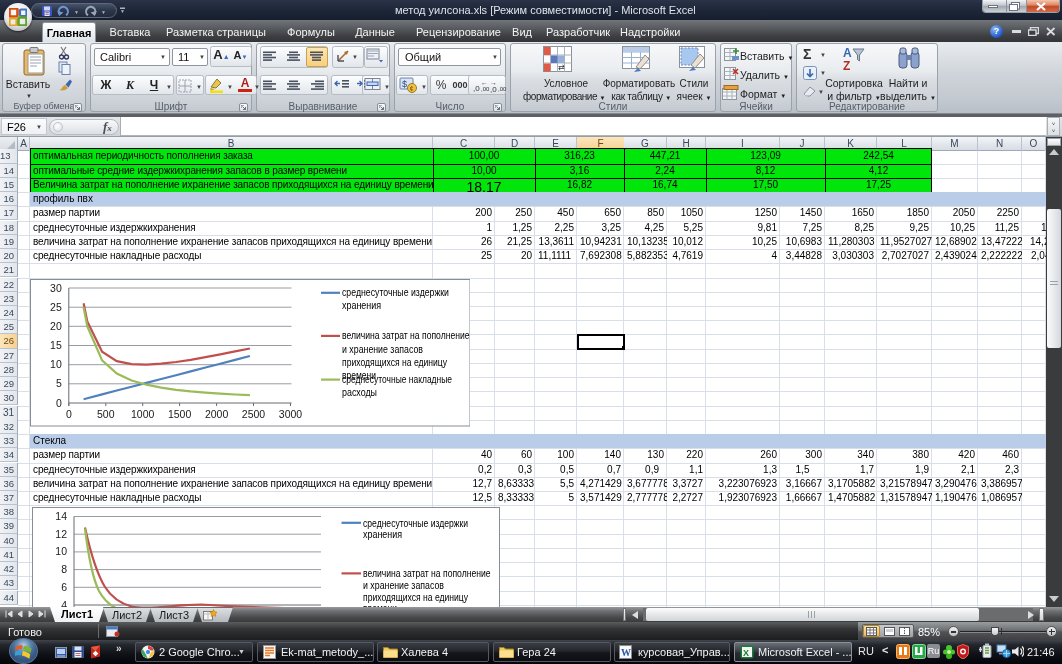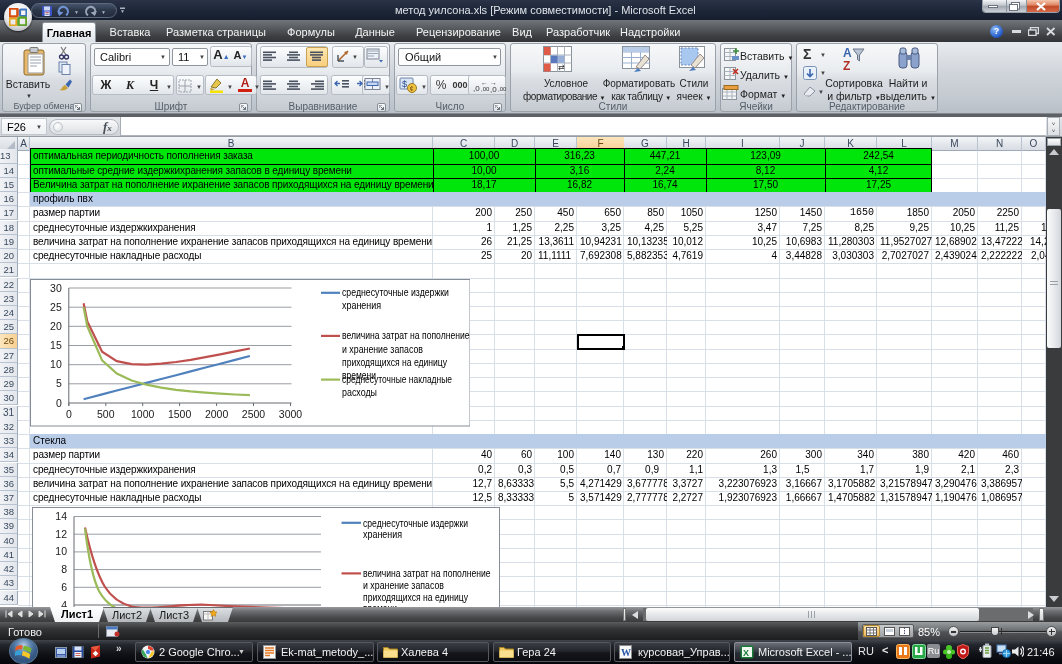--- a/index.html
+++ b/index.html
@@ -443,28 +443,28 @@
 <div class="a" style="left:706px;top:149.4px;width:1px;height:42.7px;background:#000"></div>
 <div class="a" style="left:825px;top:149.4px;width:1px;height:42.7px;background:#000"></div>
 <div class="a" style="left:30px;top:163.6px;width:902px;height:1px;background:#000"></div>
 <div class="a" style="left:30px;top:177.9px;width:902px;height:1px;background:#000"></div>
 <div class="a" style="left:30px;top:149.4px;width:403px;height:14.23px;font-size:10px;color:#000;text-align:left;padding:1px 3px 0 3px;white-space:nowrap;overflow:hidden;letter-spacing:-0.12px;">оптимальная периодичность пополнения заказа</div>
 <div class="a" style="left:433px;top:149.4px;width:102px;height:14.23px;font-size:10px;color:#000;text-align:center;padding-top:1px">100,00</div>
 <div class="a" style="left:535px;top:149.4px;width:89px;height:14.23px;font-size:10px;color:#000;text-align:center;padding-top:1px">316,23</div>
 <div class="a" style="left:624px;top:149.4px;width:82px;height:14.23px;font-size:10px;color:#000;text-align:center;padding-top:1px">447,21</div>
 <div class="a" style="left:706px;top:149.4px;width:119px;height:14.23px;font-size:10px;color:#000;text-align:center;padding-top:1px">123,09</div>
 <div class="a" style="left:825px;top:149.4px;width:107px;height:14.23px;font-size:10px;color:#000;text-align:center;padding-top:1px">242,54</div>
-<div class="a" style="left:30px;top:163.6px;width:403px;height:14.23px;font-size:10px;color:#000;text-align:left;padding:1px 3px 0 3px;white-space:nowrap;overflow:hidden;letter-spacing:-0.12px;">оптимальные средние издержкихранения запасов в единицу времени</div>
+<div class="a" style="left:30px;top:163.6px;width:403px;height:14.23px;font-size:10px;color:#000;text-align:left;padding:1px 3px 0 3px;white-space:nowrap;overflow:hidden;letter-spacing:-0.12px;">оптимальные средние издержкихранения запасов в размер времени</div>
 <div class="a" style="left:433px;top:163.6px;width:102px;height:14.23px;font-size:10px;color:#000;text-align:center;padding-top:1px">10,00</div>
 <div class="a" style="left:535px;top:163.6px;width:89px;height:14.23px;font-size:10px;color:#000;text-align:center;padding-top:1px">3,16</div>
 <div class="a" style="left:624px;top:163.6px;width:82px;height:14.23px;font-size:10px;color:#000;text-align:center;padding-top:1px">2,24</div>
 <div class="a" style="left:706px;top:163.6px;width:119px;height:14.23px;font-size:10px;color:#000;text-align:center;padding-top:1px">8,12</div>
 <div class="a" style="left:825px;top:163.6px;width:107px;height:14.23px;font-size:10px;color:#000;text-align:center;padding-top:1px">4,12</div>
 <div class="a" style="left:30px;top:177.9px;width:403px;height:14.23px;font-size:10px;color:#000;text-align:left;padding:1px 3px 0 3px;white-space:nowrap;overflow:hidden;letter-spacing:-0.12px;">Величина затрат на пополнение ихранение запасов приходящихся на единицу времени</div>
-<div class="a" style="left:433px;top:177.9px;width:102px;height:14.23px;font-size:10px;color:#000;text-align:center;padding-top:1px">18,17</div>
+<div class="a" style="left:433px;top:177.9px;width:102px;height:14.23px;font-size:14px;color:#000;text-align:center;padding-top:1px">18,17</div>
 <div class="a" style="left:535px;top:177.9px;width:89px;height:14.23px;font-size:10px;color:#000;text-align:center;padding-top:1px">16,82</div>
 <div class="a" style="left:624px;top:177.9px;width:82px;height:14.23px;font-size:10px;color:#000;text-align:center;padding-top:1px">16,74</div>
 <div class="a" style="left:706px;top:177.9px;width:119px;height:14.23px;font-size:10px;color:#000;text-align:center;padding-top:1px">17,50</div>
 <div class="a" style="left:825px;top:177.9px;width:107px;height:14.23px;font-size:10px;color:#000;text-align:center;padding-top:1px">17,25</div>
 <div class="a" style="left:30px;top:192.1px;width:1016px;height:14.23px;background:#b9cde9"></div>
 <div class="a" style="left:33px;top:193.1px;font-size:10px;color:#000">профиль пвх</div>
 <div class="a" style="left:30px;top:434.0px;width:1016px;height:14.23px;background:#b9cde9"></div>
 <div class="a" style="left:33px;top:435.0px;font-size:10px;color:#000">Стекла</div>
 <div class="a" style="left:30px;top:206.3px;width:403px;height:14.23px;font-size:10px;color:#000;text-align:left;padding:1px 3px 0 3px;white-space:nowrap;overflow:hidden;letter-spacing:-0.12px;">размер партии</div>
 <div class="a" style="left:30px;top:220.6px;width:403px;height:14.23px;font-size:10px;color:#000;text-align:left;padding:1px 3px 0 3px;white-space:nowrap;overflow:hidden;letter-spacing:-0.12px;">среднесуточные издержкихранения</div>
@@ -475,31 +475,31 @@
 <div class="a" style="left:30px;top:476.7px;width:403px;height:14.23px;font-size:10px;color:#000;text-align:left;padding:1px 3px 0 3px;white-space:nowrap;overflow:hidden;letter-spacing:-0.12px;">величина затрат на пополнение ихранение запасов приходящихся на единицу времени</div>
 <div class="a" style="left:30px;top:490.9px;width:403px;height:14.23px;font-size:10px;color:#000;text-align:left;padding:1px 3px 0 3px;white-space:nowrap;overflow:hidden;letter-spacing:-0.12px;">среднесуточные накладные расходы</div>
 <div class="a" style="left:433px;top:206.3px;width:62px;height:29px;font-size:10px;color:#000;text-align:right;padding:1px 3px 0 3px;white-space:nowrap;overflow:hidden;">200</div>
 <div class="a" style="left:495px;top:206.3px;width:40px;height:14.23px;font-size:10px;color:#000;text-align:right;padding:1px 3px 0 3px;white-space:nowrap;overflow:hidden;">250</div>
 <div class="a" style="left:535px;top:206.3px;width:42px;height:14.23px;font-size:10px;color:#000;text-align:right;padding:1px 3px 0 3px;white-space:nowrap;overflow:hidden;">450</div>
 <div class="a" style="left:577px;top:206.3px;width:47px;height:14.23px;font-size:10px;color:#000;text-align:right;padding:1px 3px 0 3px;white-space:nowrap;overflow:hidden;">650</div>
 <div class="a" style="left:624px;top:206.3px;width:43px;height:14.23px;font-size:10px;color:#000;text-align:right;padding:1px 3px 0 3px;white-space:nowrap;overflow:hidden;">850</div>
 <div class="a" style="left:667px;top:206.3px;width:39px;height:14.23px;font-size:10px;color:#000;text-align:right;padding:1px 3px 0 3px;white-space:nowrap;overflow:hidden;">1050</div>
 <div class="a" style="left:706px;top:206.3px;width:74px;height:14.23px;font-size:10px;color:#000;text-align:right;padding:1px 3px 0 3px;white-space:nowrap;overflow:hidden;">1250</div>
 <div class="a" style="left:780px;top:206.3px;width:45px;height:14.23px;font-size:10px;color:#000;text-align:right;padding:1px 3px 0 3px;white-space:nowrap;overflow:hidden;">1450</div>
-<div class="a" style="left:825px;top:206.3px;width:52px;height:14.23px;font-size:10px;color:#000;text-align:right;padding:1px 3px 0 3px;white-space:nowrap;overflow:hidden;font-family:Liberation Mono, monospace;">1650</div>
+<div class="a" style="left:825px;top:206.3px;width:52px;height:14.23px;font-size:10px;color:#000;text-align:right;padding:1px 3px 0 3px;white-space:nowrap;overflow:hidden;">1650</div>
 <div class="a" style="left:877px;top:206.3px;width:55px;height:14.23px;font-size:10px;color:#000;text-align:right;padding:1px 3px 0 3px;white-space:nowrap;overflow:hidden;">1850</div>
 <div class="a" style="left:932px;top:206.3px;width:46px;height:14.23px;font-size:10px;color:#000;text-align:right;padding:1px 3px 0 3px;white-space:nowrap;overflow:hidden;">2050</div>
 <div class="a" style="left:978px;top:206.3px;width:44px;height:14.23px;font-size:10px;color:#000;text-align:right;padding:1px 3px 0 3px;white-space:nowrap;overflow:hidden;">2250</div>
 <div class="a" style="left:433px;top:220.6px;width:62px;height:14.23px;font-size:10px;color:#000;text-align:right;padding:1px 3px 0 3px;white-space:nowrap;overflow:hidden;">1</div>
 <div class="a" style="left:495px;top:220.6px;width:40px;height:14.23px;font-size:10px;color:#000;text-align:right;padding:1px 3px 0 3px;white-space:nowrap;overflow:hidden;">1,25</div>
 <div class="a" style="left:535px;top:220.6px;width:42px;height:14.23px;font-size:10px;color:#000;text-align:right;padding:1px 3px 0 3px;white-space:nowrap;overflow:hidden;">2,25</div>
 <div class="a" style="left:577px;top:220.6px;width:47px;height:14.23px;font-size:10px;color:#000;text-align:right;padding:1px 3px 0 3px;white-space:nowrap;overflow:hidden;">3,25</div>
 <div class="a" style="left:624px;top:220.6px;width:43px;height:14.23px;font-size:10px;color:#000;text-align:right;padding:1px 3px 0 3px;white-space:nowrap;overflow:hidden;">4,25</div>
 <div class="a" style="left:667px;top:220.6px;width:39px;height:14.23px;font-size:10px;color:#000;text-align:right;padding:1px 3px 0 3px;white-space:nowrap;overflow:hidden;">5,25</div>
-<div class="a" style="left:706px;top:220.6px;width:74px;height:14.23px;font-size:10px;color:#000;text-align:right;padding:1px 3px 0 3px;white-space:nowrap;overflow:hidden;">3,47</div>
+<div class="a" style="left:706px;top:220.6px;width:74px;height:14.23px;font-size:10px;color:#000;text-align:right;padding:1px 3px 0 3px;white-space:nowrap;overflow:hidden;">9,81</div>
 <div class="a" style="left:780px;top:220.6px;width:45px;height:14.23px;font-size:10px;color:#000;text-align:right;padding:1px 3px 0 3px;white-space:nowrap;overflow:hidden;">7,25</div>
 <div class="a" style="left:825px;top:220.6px;width:52px;height:14.23px;font-size:10px;color:#000;text-align:right;padding:1px 3px 0 3px;white-space:nowrap;overflow:hidden;">8,25</div>
 <div class="a" style="left:877px;top:220.6px;width:55px;height:14.23px;font-size:10px;color:#000;text-align:right;padding:1px 3px 0 3px;white-space:nowrap;overflow:hidden;">9,25</div>
 <div class="a" style="left:932px;top:220.6px;width:46px;height:14.23px;font-size:10px;color:#000;text-align:right;padding:1px 3px 0 3px;white-space:nowrap;overflow:hidden;">10,25</div>
 <div class="a" style="left:978px;top:220.6px;width:44px;height:14.23px;font-size:10px;color:#000;text-align:right;padding:1px 3px 0 3px;white-space:nowrap;overflow:hidden;">11,25</div>
 <div class="a" style="left:433px;top:234.8px;width:62px;height:14.23px;font-size:10px;color:#000;text-align:right;padding:1px 3px 0 3px;white-space:nowrap;overflow:hidden;">26</div>
 <div class="a" style="left:495px;top:234.8px;width:40px;height:14.23px;font-size:10px;color:#000;text-align:right;padding:1px 3px 0 3px;white-space:nowrap;overflow:hidden;">21,25</div>
 <div class="a" style="left:535px;top:234.8px;width:42px;height:14.23px;font-size:10px;color:#000;text-align:right;padding:1px 3px 0 3px;white-space:nowrap;overflow:hidden;">13,3611</div>
 <div class="a" style="left:577px;top:234.8px;width:47px;height:14.23px;font-size:10px;color:#000;text-align:right;padding:1px 3px 0 3px;white-space:nowrap;overflow:hidden;">10,94231</div>
 <div class="a" style="left:624px;top:234.8px;width:43px;height:14.23px;font-size:10px;color:#000;text-align:right;padding:1px 3px 0 3px;white-space:nowrap;overflow:hidden;">10,13235</div>

